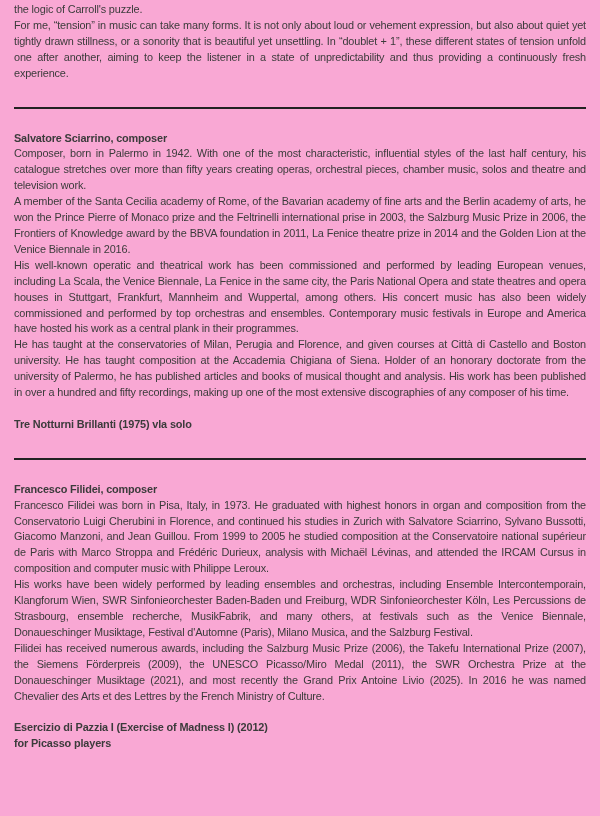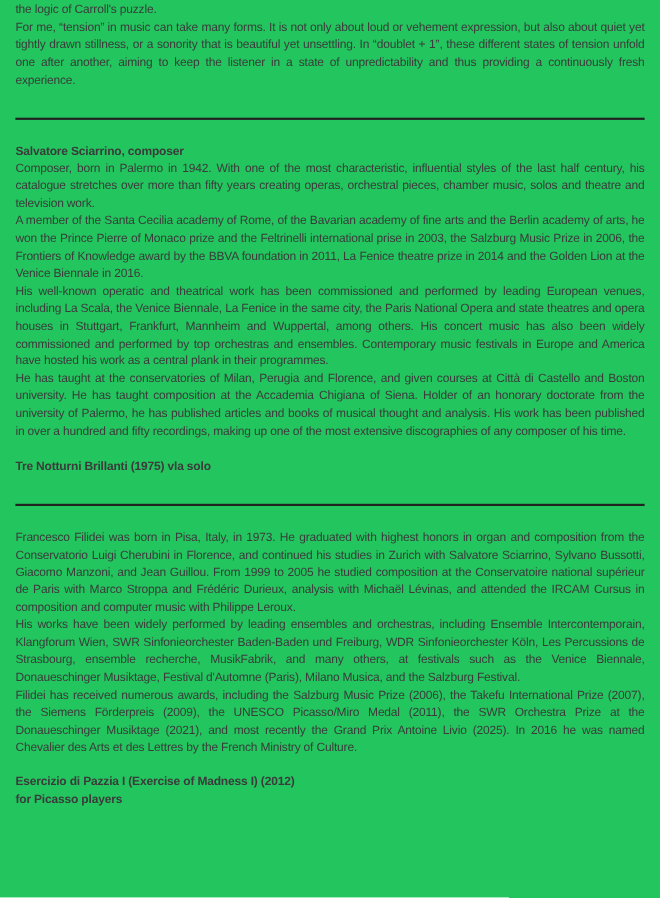--- a/index.html
+++ b/index.html
@@ -5,21 +5,21 @@
   html, body {
     margin: 0;
     padding: 0;
     background: #ffffff;
   }
   .page {
     position: relative;
     width: 600px;
     height: 816px;
     box-sizing: border-box;
-    background: #22c55e;
+    background: #f9a8d4;
     padding: 2px 14px 0 14px;
     overflow: hidden;
     font-family: "Liberation Sans", "DejaVu Sans", sans-serif;
     font-size: 10.9px;
     line-height: 15.9px;
     letter-spacing: -0.15px;
     color: #3b3b3b;
   }
   .page p {
     margin: 0;
@@ -59,20 +59,21 @@
     <p>Composer, born in Palermo in 1942. With one of the most characteristic, influential styles of the last half century, his catalogue stretches over more than fifty years creating operas, orchestral pieces, chamber music, solos and theatre and television work.</p>
     <p>A member of the Santa Cecilia academy of Rome, of the Bavarian academy of fine arts and the Berlin academy of arts, he won the Prince Pierre of Monaco prize and the Feltrinelli international prise in 2003, the Salzburg Music Prize in 2006, the Frontiers of Knowledge award by the BBVA foundation in 2011, La Fenice theatre prize in 2014 and the Golden Lion at the Venice Biennale in 2016.</p>
     <p>His well-known operatic and theatrical work has been commissioned and performed by leading European venues, including La Scala, the Venice Biennale, La Fenice in the same city, the Paris National Opera and state theatres and opera houses in Stuttgart, Frankfurt, Mannheim and Wuppertal, among others. His concert music has also been widely commissioned and performed by top orchestras and ensembles. Contemporary music festivals in Europe and America have hosted his work as a central plank in their programmes.</p>
     <p>He has taught at the conservatories of Milan, Perugia and Florence, and given courses at Città di Castello and Boston university. He has taught composition at the Accademia Chigiana of Siena. Holder of an honorary doctorate from the university of Palermo, he has published articles and books of musical thought and analysis. His work has been published in over a hundred and fifty recordings, making up one of the most extensive discographies of any composer of his time.</p>
     <p class="work-title first">Tre Notturni Brillanti (1975) vla solo</p>
   </div>
 
   <hr class="divider">
 
   <div>
+    <p class="heading">Francesco Filidei, composer</p>
     <p>Francesco Filidei was born in Pisa, Italy, in 1973. He graduated with highest honors in organ and composition from the Conservatorio Luigi Cherubini in Florence, and continued his studies in Zurich with Salvatore Sciarrino, Sylvano Bussotti, Giacomo Manzoni, and Jean Guillou. From 1999 to 2005 he studied composition at the Conservatoire national supérieur de Paris with Marco Stroppa and Frédéric Durieux, analysis with Michaël Lévinas, and attended the IRCAM Cursus in composition and computer music with Philippe Leroux.</p>
     <p>His works have been widely performed by leading ensembles and orchestras, including Ensemble Intercontemporain, Klangforum Wien, SWR Sinfonieorchester Baden-Baden und Freiburg, WDR Sinfonieorchester Köln, Les Percussions de Strasbourg, ensemble recherche, MusikFabrik, and many others, at festivals such as the Venice Biennale, Donaueschinger Musiktage, Festival d'Automne (Paris), Milano Musica, and the Salzburg Festival.</p>
     <p>Filidei has received numerous awards, including the Salzburg Music Prize (2006), the Takefu International Prize (2007), the Siemens Förderpreis (2009), the UNESCO Picasso/Miro Medal (2011), the SWR Orchestra Prize at the Donaueschinger Musiktage (2021), and most recently the Grand Prix Antoine Livio (2025). In 2016 he was named Chevalier des Arts et des Lettres by the French Ministry of Culture.</p>
     <p class="work-title first">Esercizio di Pazzia I (Exercise of Madness I) (2012)</p>
     <p class="work-title">for Picasso players</p>
   </div>
 
 </div>
 
 </body></html>

